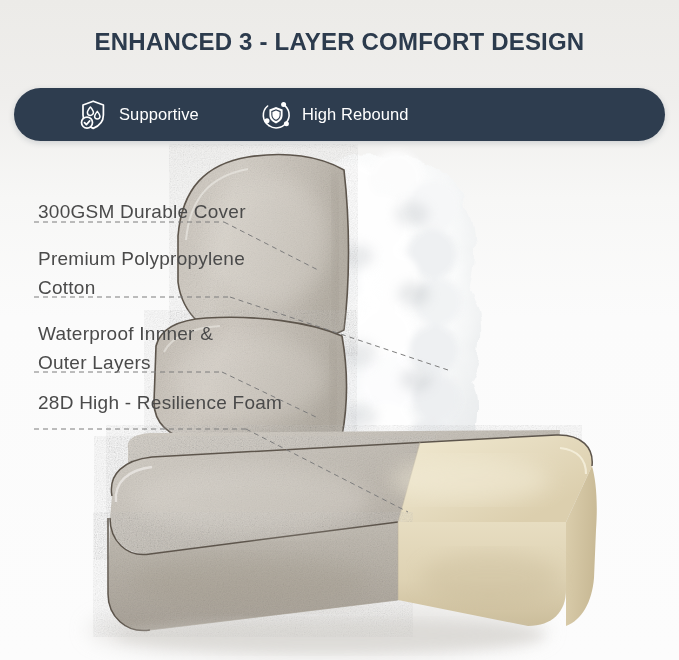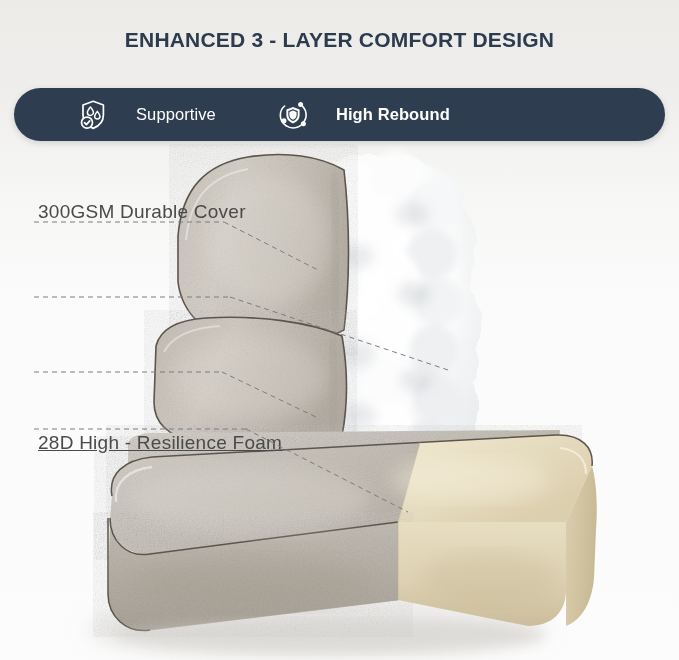--- a/index.html
+++ b/index.html
@@ -15,47 +15,47 @@
     position:absolute; inset:0;
     width:679px; height:660px;
     background:linear-gradient(180deg,#ecebe8 0%,#efeeec 14%,#f7f7f6 30%,#fbfbfb 48%,#fcfcfc 100%);
     overflow:hidden;
   }
 
   
   #title {
     position:absolute; top:28px; left:0; width:679px;
     text-align:center;
-    font-size:21px;
+    font-size:24px;
     font-weight:bold;
     letter-spacing:0.2px;
     color:#2c3b4d;
     white-space:nowrap;
     font-family:"Liberation Sans", sans-serif;
   }
 
   
   #banner {
     position:absolute; left:14px; top:88px;
     width:651px; height:53px;
     background:#2e3d4f;
     border-radius:26.5px;
     display:flex;
     align-items:center;
     box-shadow:0 2px 6px rgba(40,55,70,.18);
   }
   .badge {
     display:flex;
     align-items:center;
-    gap:26px;
+    gap:9px;
     height:100%;
   }
   #badge-0 { margin-left:62px; }
   #badge-1 { margin-left:58px; }
-  #badge-2 { margin-left:60px;font-weight:bold; }
+  #badge-2 { margin-left:60px; }
   .badge-icon { width:34px; height:34px; flex:0 0 34px; display:block; }
   .badge-label {
     color:#ffffff;
     font-size:16.5px;
     letter-spacing:.1px;
     white-space:nowrap;
     font-family:"Liberation Sans", sans-serif;
   }
 
   
@@ -69,21 +69,21 @@
     font-size:19px;
     line-height:29px;
     letter-spacing:.25px;
     white-space:nowrap;
     font-family:"Liberation Sans", sans-serif;
   }
   .callout .ln { display:block; }
   #callout-0 { left:38px; top:197px; }
   #callout-1 { left:38px; top:244px; }
   #callout-2 { left:38px; top:319px; }
-  #callout-3 { left:38px; top:428px;text-decoration:underline; }
+  #callout-3 { left:38px; top:388px; }
 
   
   #leaders { position:absolute; inset:0; width:679px; height:660px; pointer-events:none; }
 </style>
 </head>
 <body>
 
 <div id="page">
 
   <div id="title">ENHANCED 3 - LAYER COMFORT DESIGN</div>
@@ -306,21 +306,29 @@
       </g>
 
       <ellipse cx="330" cy="506" rx="215" ry="16" fill="#cfccc7" opacity=".45" filter="url(#blur6)"></ellipse>
     </svg>
   </div>
 
   <div class="callout" id="callout-0">
     <span class="ln">300GSM Durable Cover</span>
   </div>
 
-
+  <div class="callout" id="callout-1">
+    <span class="ln">Premium Polypropylene</span>
+    <span class="ln">Cotton</span>
+  </div>
+
+  <div class="callout" id="callout-2">
+    <span class="ln">Waterproof Innner &amp;</span>
+    <span class="ln">Outer Layers</span>
+  </div>
 
   <div class="callout" id="callout-3">
     <span class="ln">28D High - Resilience Foam</span>
   </div>
 
   <svg id="leaders" viewBox="0 0 679 660" xmlns="http://www.w3.org/2000/svg">
     <g stroke="#7d7d7d" stroke-width="1" fill="none" stroke-dasharray="5 4">
 
       <path d="M34 222 L224 222"></path>
       <path d="M224 222 L318 270"></path>

